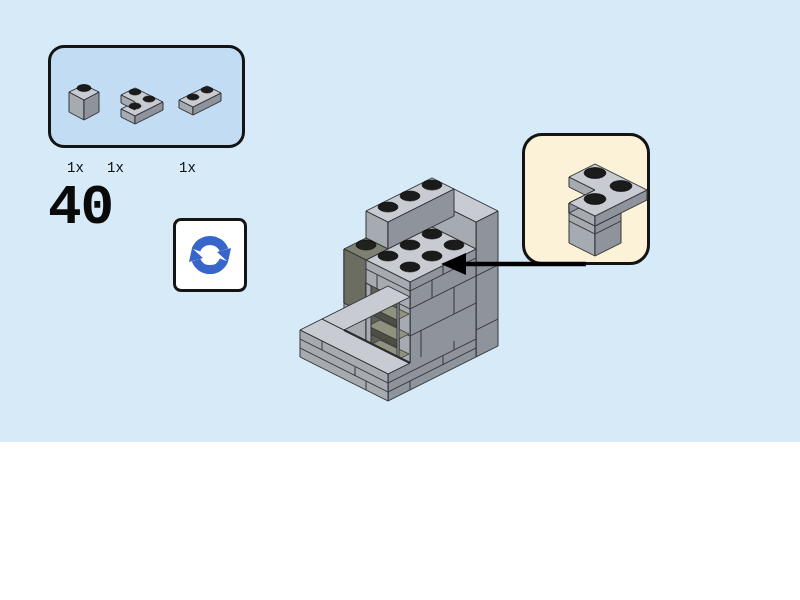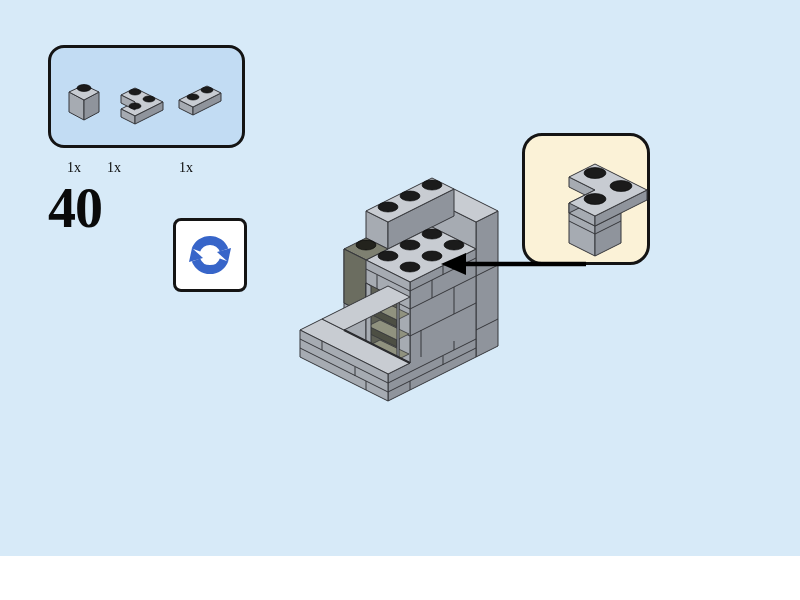--- a/index.html
+++ b/index.html
@@ -4,22 +4,22 @@
 <style>
   :root{
     --page-bg:#d7eaf8; --panel-bg:#c2dcf3; --callout-bg:#fbf2d7; --line:#141414;
     --brick-top:#c8ccd2; --brick-left:#a6abb2; --brick-right:#8f949c;
     --stud:#1b1b1b; --outline:#35363a;
     --dark-top:#7e8071; --dark-left:#6b6d60; --hole:#5f6156;
     --slat-top:#90927f; --slat-edge:#4d4f44;
     --accent-blue:#3765c9; --arrow:#000000; --text:#0a0a0a;
   }
   html,body{margin:0;padding:0;}
-  .page{position:relative;width:800px;height:556px;overflow:hidden;
-    background:var(--page-bg);font-family:Liberation Serif, serif;}
+  .page{position:relative;width:800px;height:442px;overflow:hidden;
+    background:var(--page-bg);font-family:Liberation Mono, monospace;}
   .parts-panel{position:absolute;left:48px;top:45px;width:197px;height:103px;
     background:var(--panel-bg);border:3px solid var(--line);border-radius:16px;box-sizing:border-box;}
   .parts-panel svg{position:absolute;left:0;top:0;}
   .part-count{position:absolute;top:112px;font-size:14px;color:var(--text);}
   .pc0{left:16px;} .pc1{left:56px;} .pc2{left:128px;}
   .step-number{position:absolute;left:48px;top:160px;font-size:56px;font-weight:700;
     letter-spacing:-1px;color:var(--text);line-height:1;margin-top:20px;}
   .rotate-box{position:absolute;left:173px;top:218px;width:74px;height:74px;
     background:#ffffff;border:3px solid var(--line);border-radius:8px;box-sizing:border-box;}
   .callout-box{position:absolute;left:522px;top:133px;width:128px;height:132px;

